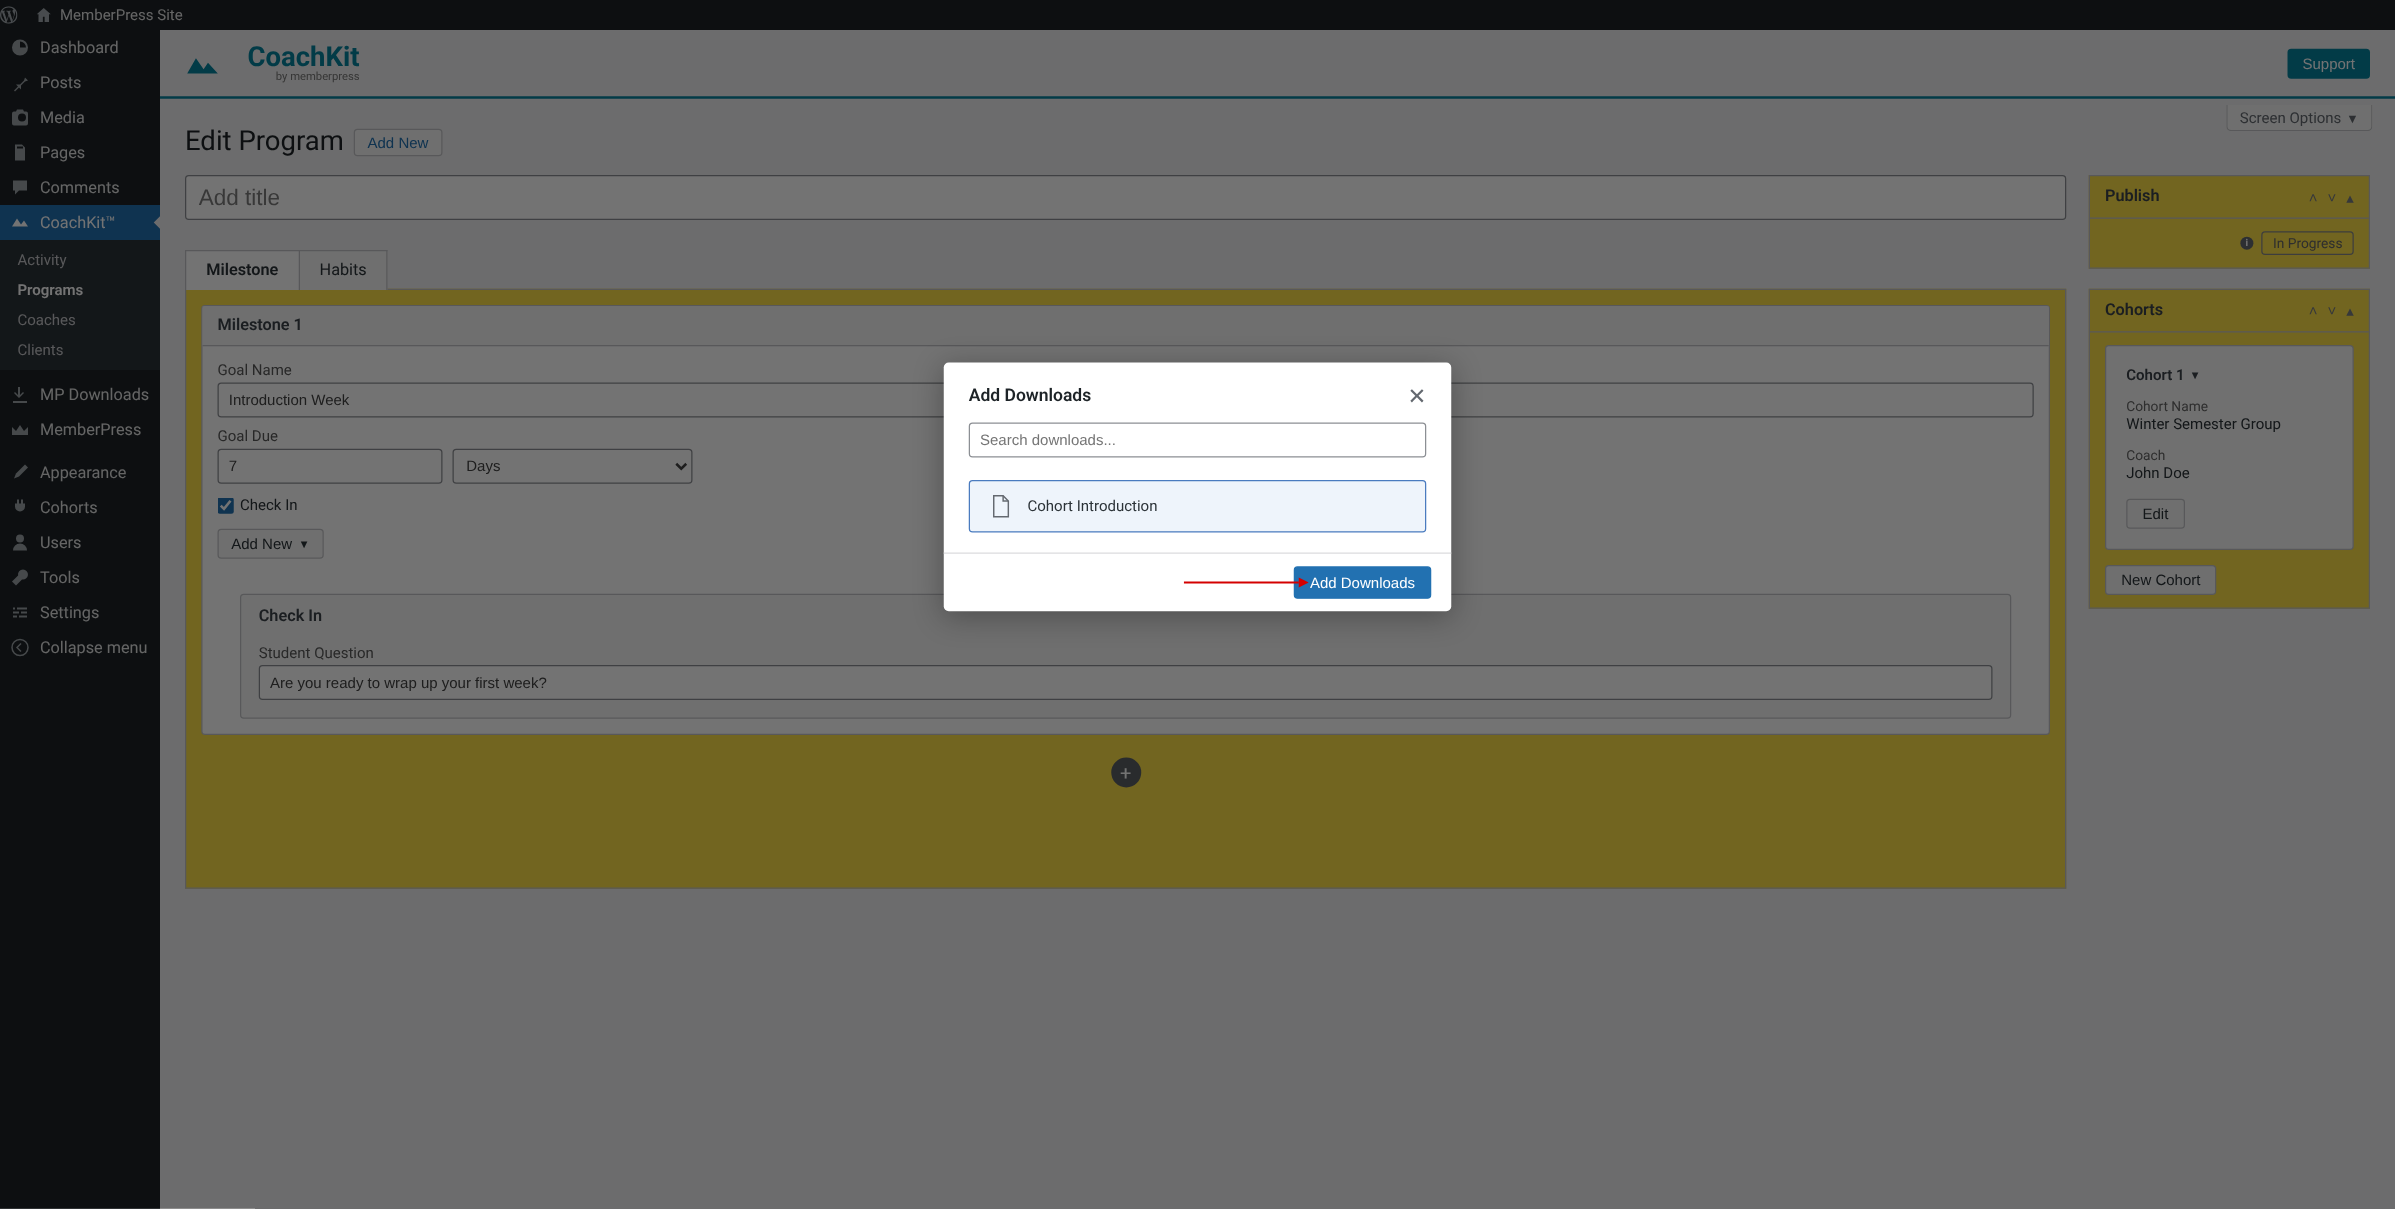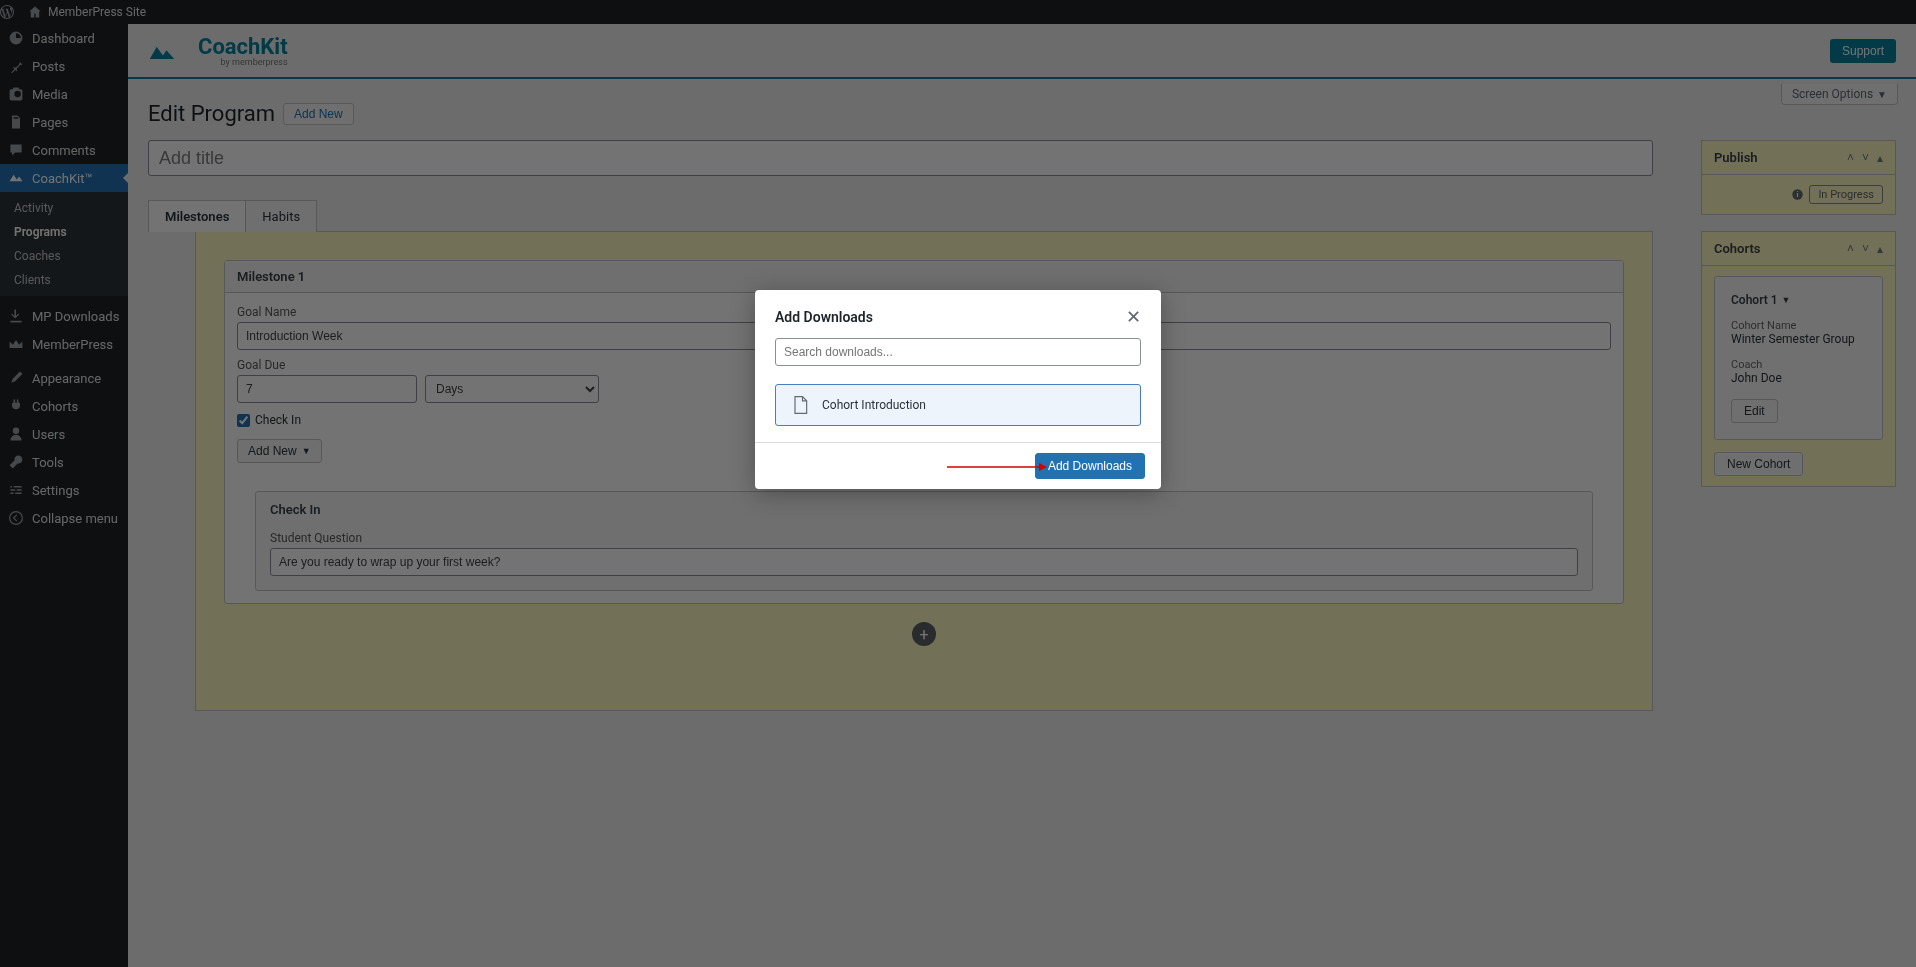--- a/index.html
+++ b/index.html
@@ -43,48 +43,48 @@
 .content-side { width: 225px; flex-shrink: 0; }
 
 .title-input { width: 100%; height: 36px; border: 1px solid #8c8f94; border-radius: 3px; padding: 0 10px; font-size: 18px; color: #555; background: #fff; }
 .title-input::placeholder { color: #7d7d7d; }
 
 .tabs { display: flex; margin-top: 24px; }
 .tab { border: 1px solid #c3c4c7; border-bottom: none; padding: 8px 16px; font-size: 13px; background: #f6f7f7; cursor: pointer; margin-bottom: -1px; color: #2c3338; }
 .tab.active { background: #fff; font-weight: 600; }
 .tab:not(.active) { border-left: none; }
 
-.tab-panel { border: 1px solid #c3c4c7; background: #fef9c3; padding: 28px; min-height: 480px; margin-left: 47px; }
+.tab-panel { border: 1px solid #c3c4c7; background: #fde047; padding: 12px; min-height: 480px; }
 
 .milestone-box { border: 1px solid #c3c4c7; background: #fff; border-radius: 3px; }
 .milestone-head { background: #f6f7f7; padding: 8px 12px; font-size: 13px; font-weight: 600; border-bottom: 1px solid #c3c4c7; }
 .milestone-body { padding: 12px; }
 .field-label { font-size: 12px; color: #5a5a5a; margin-bottom: 3px; margin-top: 8px; }
 .field-label:first-child { margin-top: 0; }
 .text-input { width: 100%; height: 28px; border: 1px solid #8c8f94; border-radius: 3px; padding: 0 8px; font-size: 12px; color: #444; }
 .due-row { display: flex; gap: 8px; max-width: 410px; }
 .due-row input { width: 180px; }
-.due-row select { width: 174px; height: 28px; border: 1px solid #8c8f94; border-radius: 3px; padding: 0 6px; font-size: 12px; color: #444; background: #fff; }
+.due-row select { width: 192px; height: 28px; border: 1px solid #8c8f94; border-radius: 3px; padding: 0 6px; font-size: 12px; color: #444; background: #fff; }
 
 .checkin-row { margin-top: 10px; font-size: 12px; display: flex; align-items: center; gap: 5px; color: #2c3338; }
 .checkin-row input { accent-color: #2271b1; }
 
 .add-new-dd { margin-top: 12px; border: 1px solid #c3c4c7; background: #f6f7f7; padding: 4px 10px; font-size: 12px; border-radius: 3px; cursor: pointer; display: inline-flex; align-items: center; gap: 5px; color: #2c3338; }
 .add-new-dd .chev { font-size: 9px; }
 
 .checkin-panel { margin-top: 28px; border: 1px solid #c3c4c7; background: #f6f7f7; border-radius: 3px; margin-left: 18px; margin-right: 18px; }
 .checkin-head { padding: 10px 14px; font-size: 13px; font-weight: 600; }
 .checkin-body { padding: 0 14px 14px; }
 .checkin-body .field-label { margin-top: 4px; }
 
 .add-milestone { margin-top: 18px; text-align: center; }
 .add-milestone .plus { display: inline-flex; width: 24px; height: 24px; border-radius: 50%; background: #5c6065; color: #fff; align-items: center; justify-content: center; font-size: 16px; cursor: pointer; }
 
 
-.postbox { border: 1px solid #c3c4c7; background: #fef9c3; margin-bottom: 16px; margin-left: 30px; }
+.postbox { border: 1px solid #c3c4c7; background: #fde047; margin-bottom: 16px; }
 .postbox-header { display: flex; justify-content: space-between; align-items: center; padding: 9px 12px; border-bottom: 1px solid #c3c4c7; }
 .postbox-header h2 { font-size: 13px; font-weight: 600; }
 .postbox-toggles { display: flex; gap: 8px; color: #787c82; }
 .postbox-toggles span { cursor: pointer; font-size: 12px; }
 .postbox-body { padding: 10px 12px; }
 .status-row { text-align: right; color: #666; font-size: 12px; display: flex; justify-content: flex-end; align-items: center; gap: 5px; }
 .status-row svg { width: 13px; height: 13px; fill: #666; }
 .status-pill { border: 1px solid #888; padding: 2px 8px; border-radius: 3px; font-size: 11px; }
 
 .cohort-card { border: 1px solid #c3c4c7; background: #f9f9f9; border-radius: 3px; padding: 16px; }
@@ -245,21 +245,21 @@
   <div class="page-header">
     <h1>Edit Program</h1>
     <button class="add-new-page">Add New</button>
   </div>
 
   <div class="content-wrap">
     <div class="content-main">
       <input class="title-input" type="text" placeholder="Add title" style="">
 
       <div class="tabs">
-        <div class="tab active">Milestones</div>
+        <div class="tab active">Milestone</div>
         <div class="tab">Habits</div>
       </div>
 
       <div class="tab-panel">
         <div class="milestone-box">
           <div class="milestone-head">Milestone 1</div>
           <div class="milestone-body">
             <div class="field-label">Goal Name</div>
             <input class="text-input" type="text" value="Introduction Week" style="">
 

